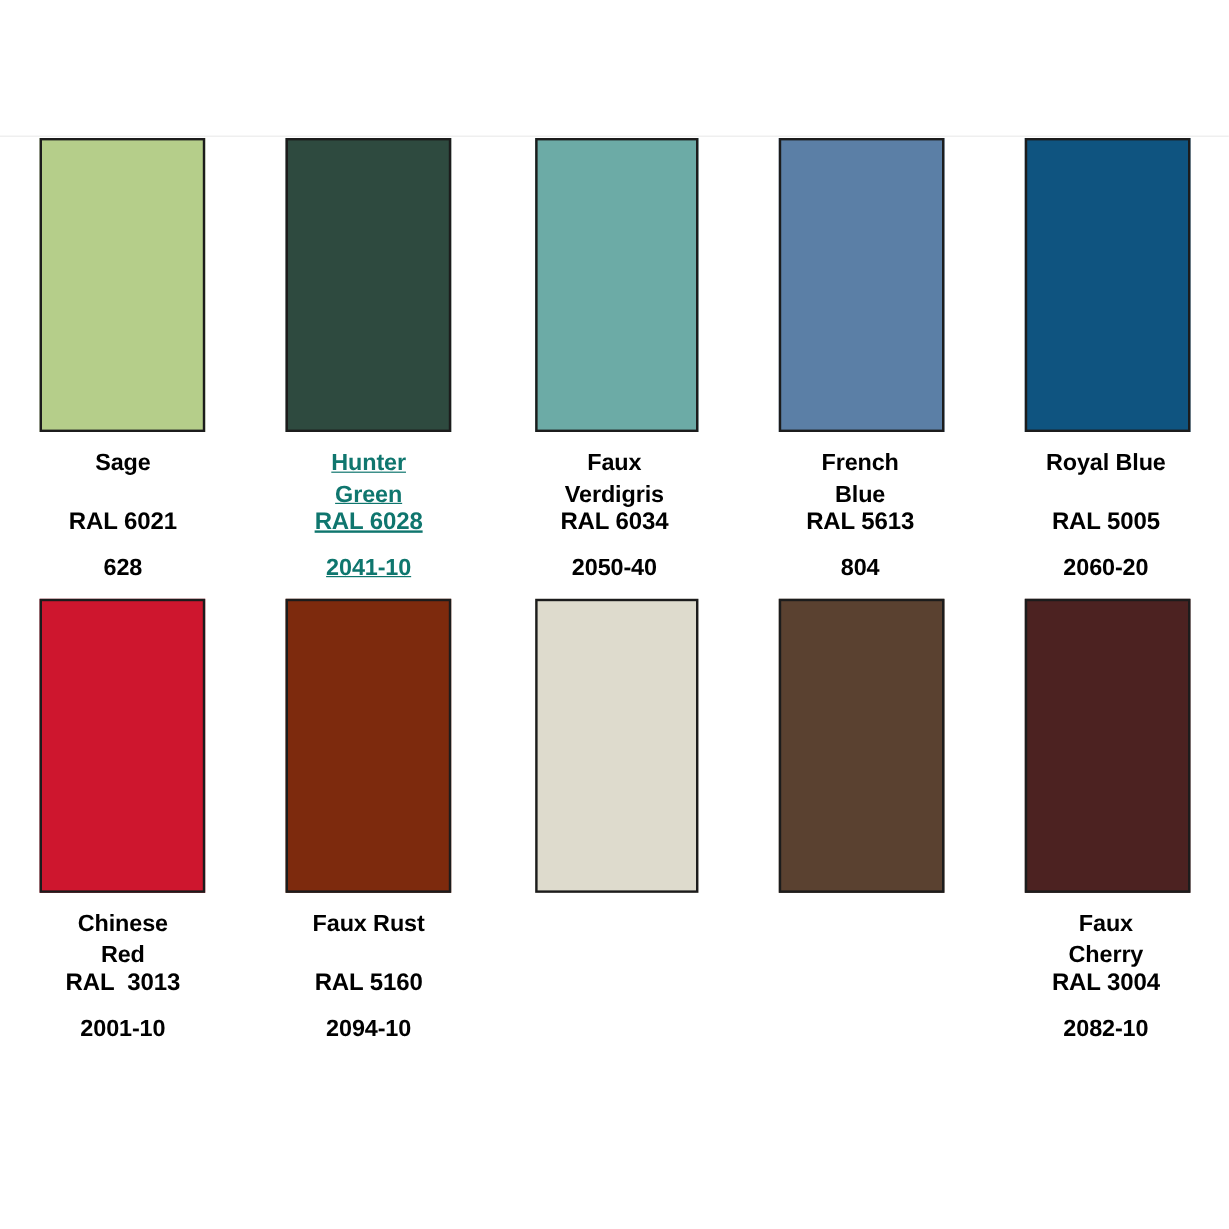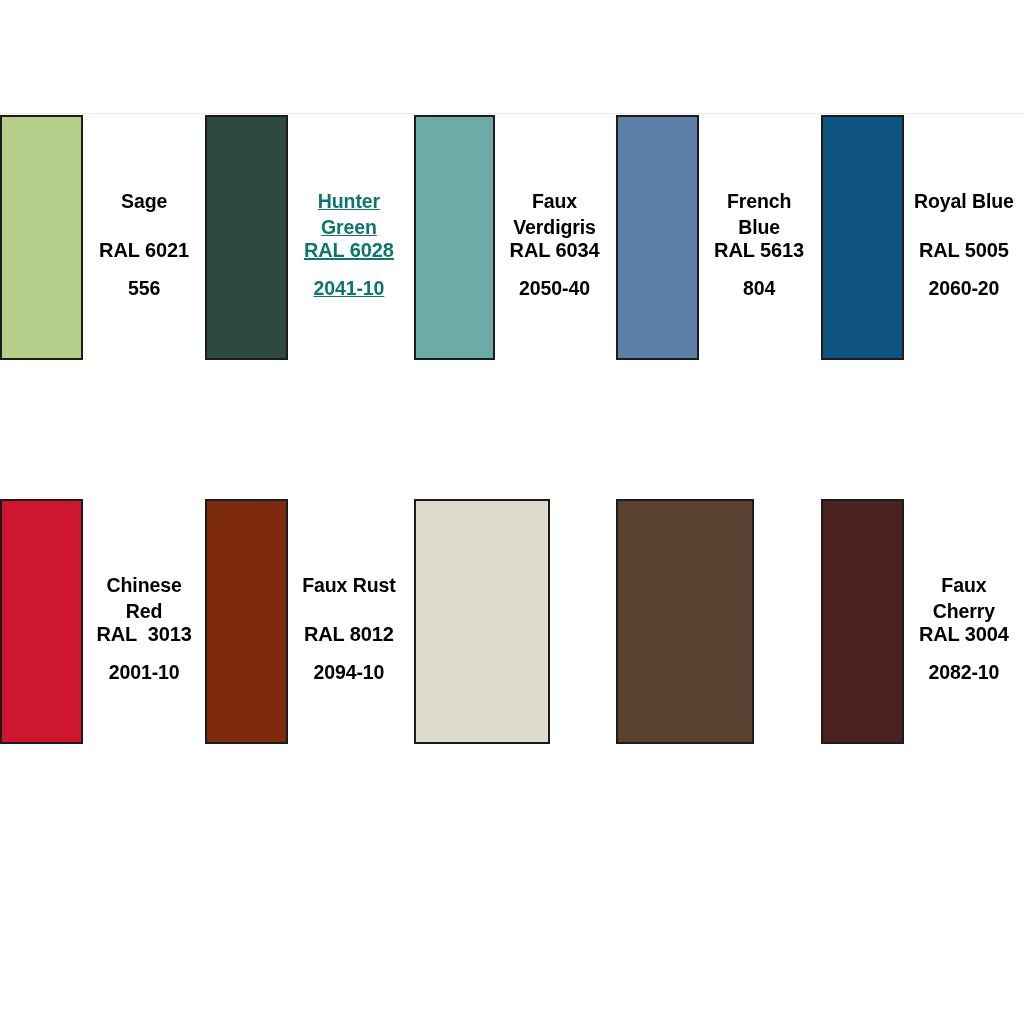--- a/index.html
+++ b/index.html
@@ -40,21 +40,21 @@
     display: flex;
   }
   .swatch-row.row-1 { top: 115px; }
   .swatch-row.row-2 { top: 499px; }
 
   .swatch-cell {
     position: relative;
     flex: 0 0 204.8px;
     width: 204.8px;
     display: flex;
-    flex-direction: row;
+    flex-direction: column;
     align-items: center;
   }
 
   .chip {
     width: 138px;
     height: 245px;
     border: 2px solid #1c1c1c;
     box-sizing: border-box;
   }
   
@@ -110,21 +110,21 @@
   <div class="swatch-row row-1">
 
     <div class="swatch-cell col-1">
       <div class="chip" style="background-color: rgb(181, 206, 138); border-color: rgb(28, 28, 28);"></div>
       <div class="labels" style="color: rgb(0, 0, 0);">
         <div class="name-block">
           <span class="name-line">Sage</span>
 
         </div>
         <div class="ral-line">RAL 6021</div>
-        <div class="alt-line">556</div>
+        <div class="alt-line">628</div>
       </div>
     </div>
 
     <div class="swatch-cell col-2">
       <div class="chip" style="background-color: rgb(46, 74, 63); border-color: rgb(28, 28, 28);"></div>
       <div class="labels" style="color: #0f766e; text-decoration: underline;">
         <div class="name-block">
           <span class="name-line">Hunter</span>
           <span class="name-line">Green</span>
         </div>
@@ -185,21 +185,21 @@
       </div>
     </div>
 
     <div class="swatch-cell col-2">
       <div class="chip" style="background-color: rgb(125, 42, 13); border-color: rgb(28, 28, 28);"></div>
       <div class="labels" style="color: rgb(0, 0, 0);">
         <div class="name-block">
           <span class="name-line">Faux Rust</span>
 
         </div>
-        <div class="ral-line">RAL 8012</div>
+        <div class="ral-line">RAL 5160</div>
         <div class="alt-line">2094-10</div>
       </div>
     </div>
 
     <div class="swatch-cell col-3">
       <div class="chip" style="background-color: rgb(222, 219, 205); border-color: rgb(28, 28, 28);"></div>
     </div>
 
     <div class="swatch-cell col-4">
       <div class="chip" style="background-color: rgb(90, 65, 48); border-color: rgb(28, 28, 28);"></div>

